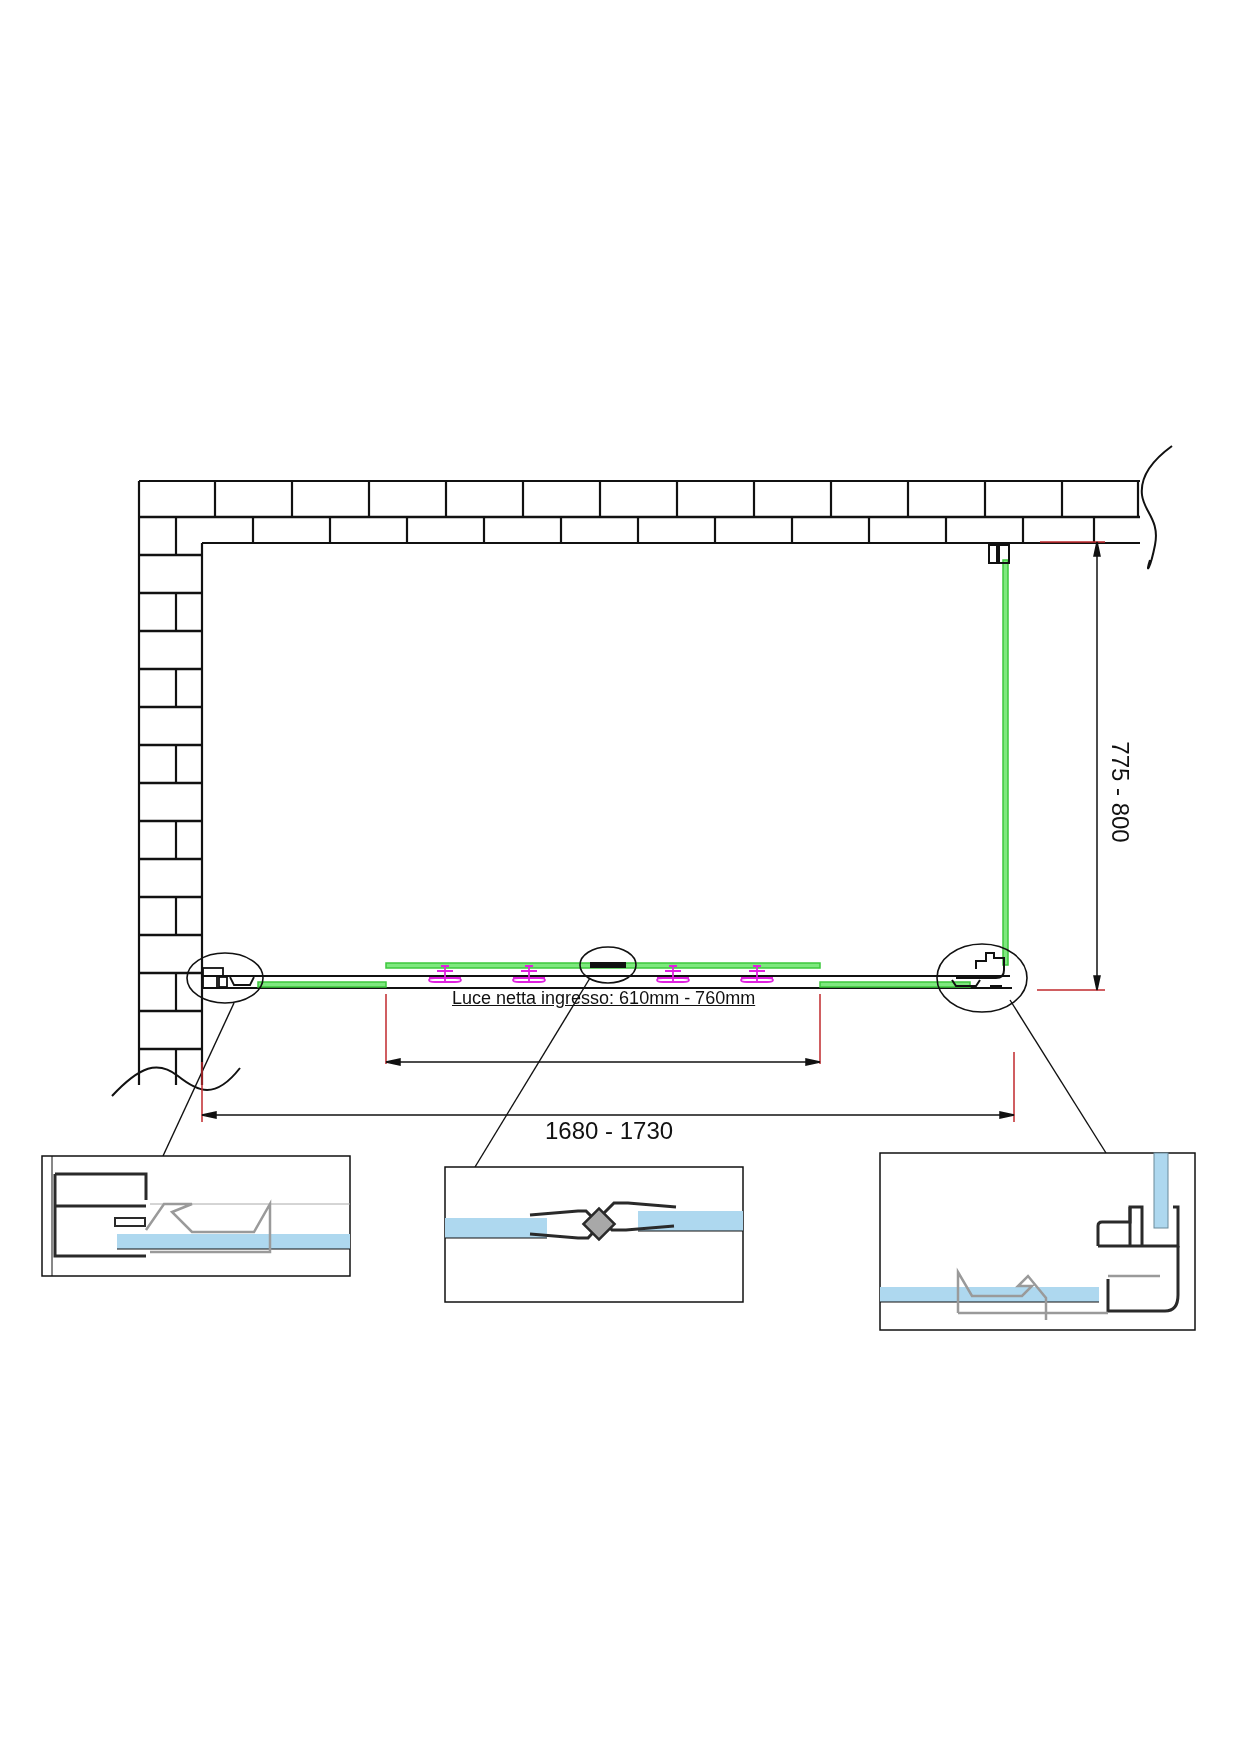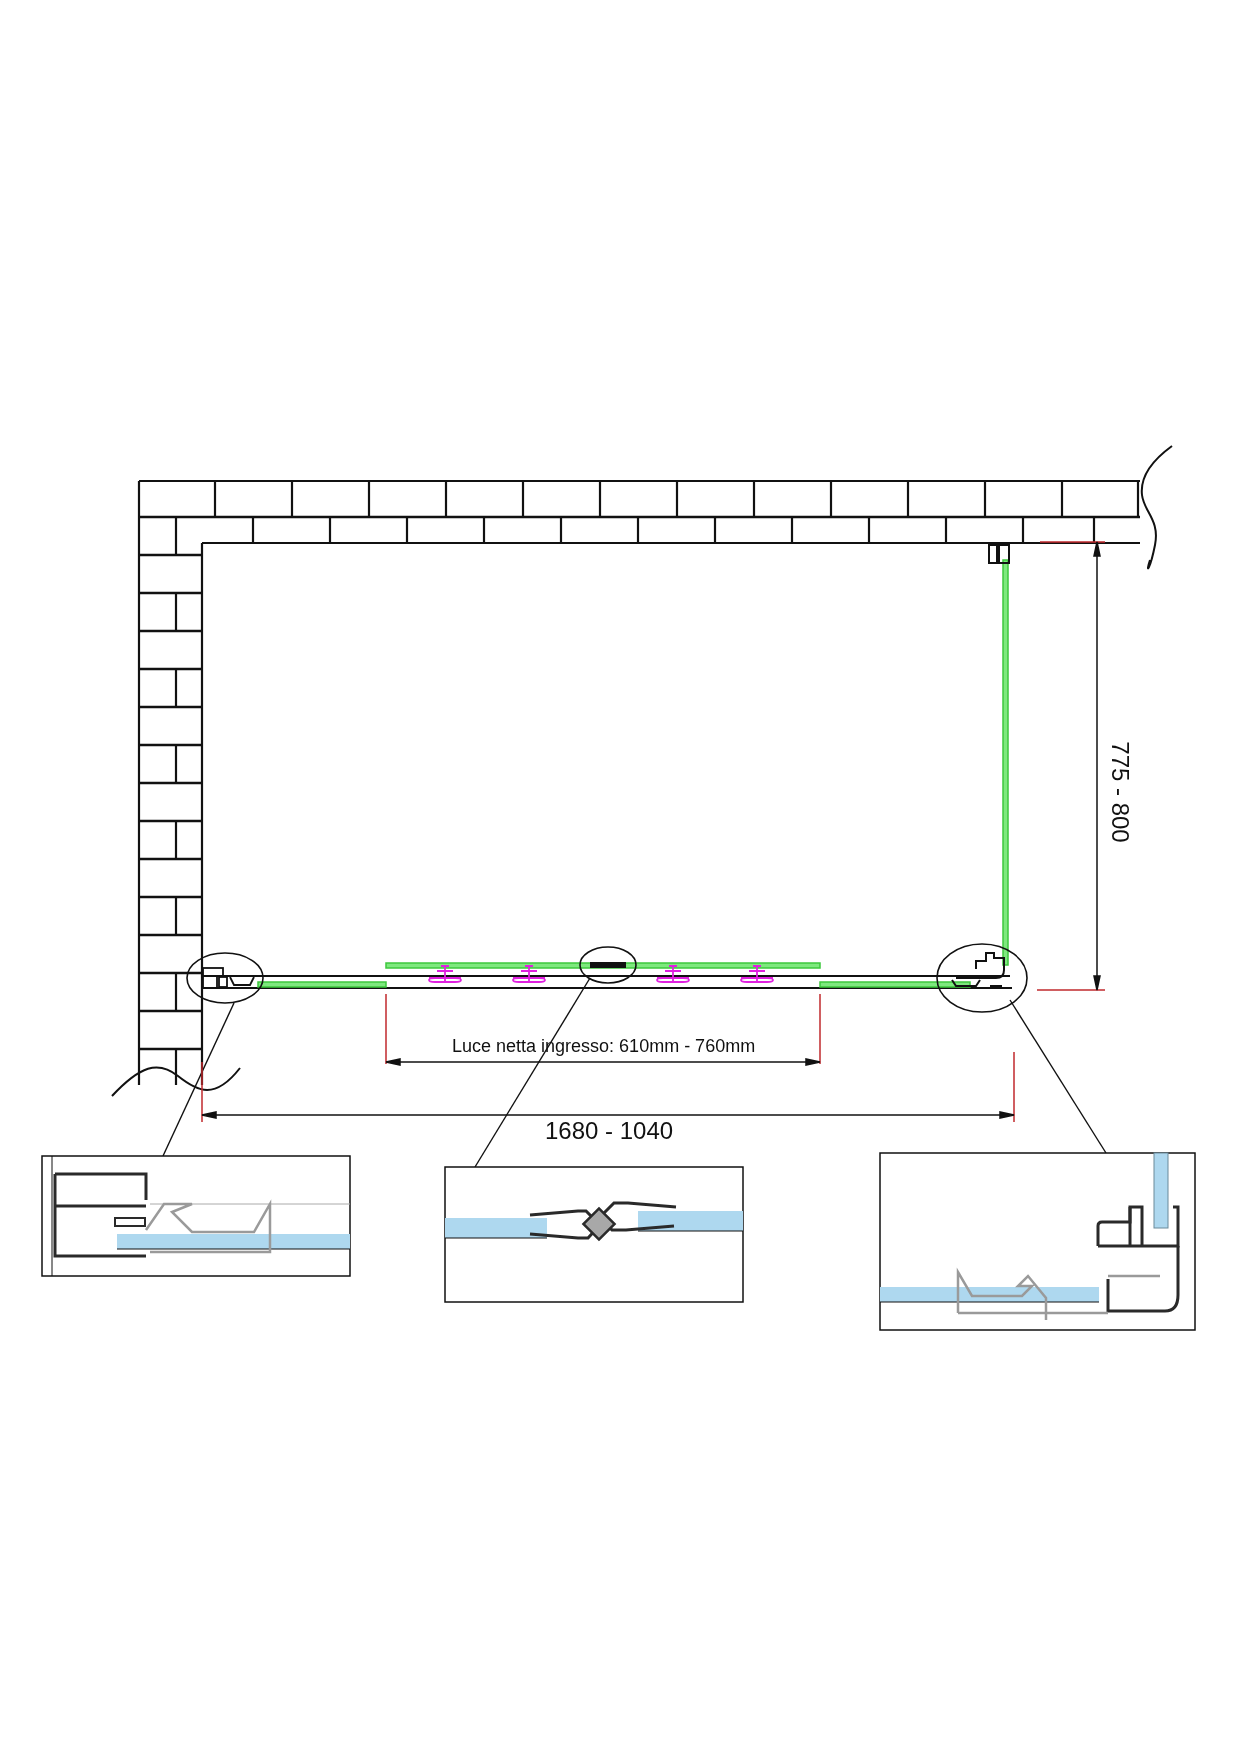--- a/index.html
+++ b/index.html
@@ -1,19 +1,19 @@
 <!DOCTYPE html>
 <html><head>
 <meta charset="utf-8">
 <style>
   html, body { margin: 0; padding: 0; background: #ffffff; }
   body { width: 1240px; height: 1754px; position: relative; overflow: hidden; font-family: "Liberation Sans", sans-serif; }
   svg { position: absolute; left: 0; top: 0; }
   .label { position: absolute; color: #111; font-family: "Liberation Sans", sans-serif; white-space: nowrap; }
-  .lbl-opening { left: 452px; top: 1036px; font-size: 18px; }
+  .lbl-opening { left: 452px; top: 988px; font-size: 18px; text-decoration: underline; }
   .lbl-width { left: 545px; top: 1117px; font-size: 24px; }
   .lbl-depth { left: 1060px; top: 778px; font-size: 24px; transform: rotate(90deg); transform-origin: center; width: 120px; text-align: center; }
 </style>
 </head>
 <body>
 
 <svg width="1240" height="1754" viewBox="0 0 1240 1754" xmlns="http://www.w3.org/2000/svg">
   <g stroke="#111" stroke-width="2" fill="none">
 
     <path d="M139 481 H1140 M139 481 V1085 M202 543 H1140 M202 543 V1085" stroke-width="2.2"></path>
@@ -207,14 +207,14 @@
     </g>
     <g stroke="#9a9a9a" stroke-width="2.5" fill="none">
       <path d="M958 1313 V1272 l14 24 h50 l10 -10 h-14 l10 -10 l18 22 v22"></path>
       <path d="M958 1313 H1108"></path>
       <path d="M1108 1276 H1160"></path>
     </g>
   </g>
 </svg>
 
 <div class="label lbl-opening">Luce netta ingresso: 610mm - 760mm</div>
-<div class="label lbl-width">1680 - 1040</div>
+<div class="label lbl-width">1680 - 1730</div>
 <div class="label lbl-depth">775 - 800</div>
 
 </body></html>

